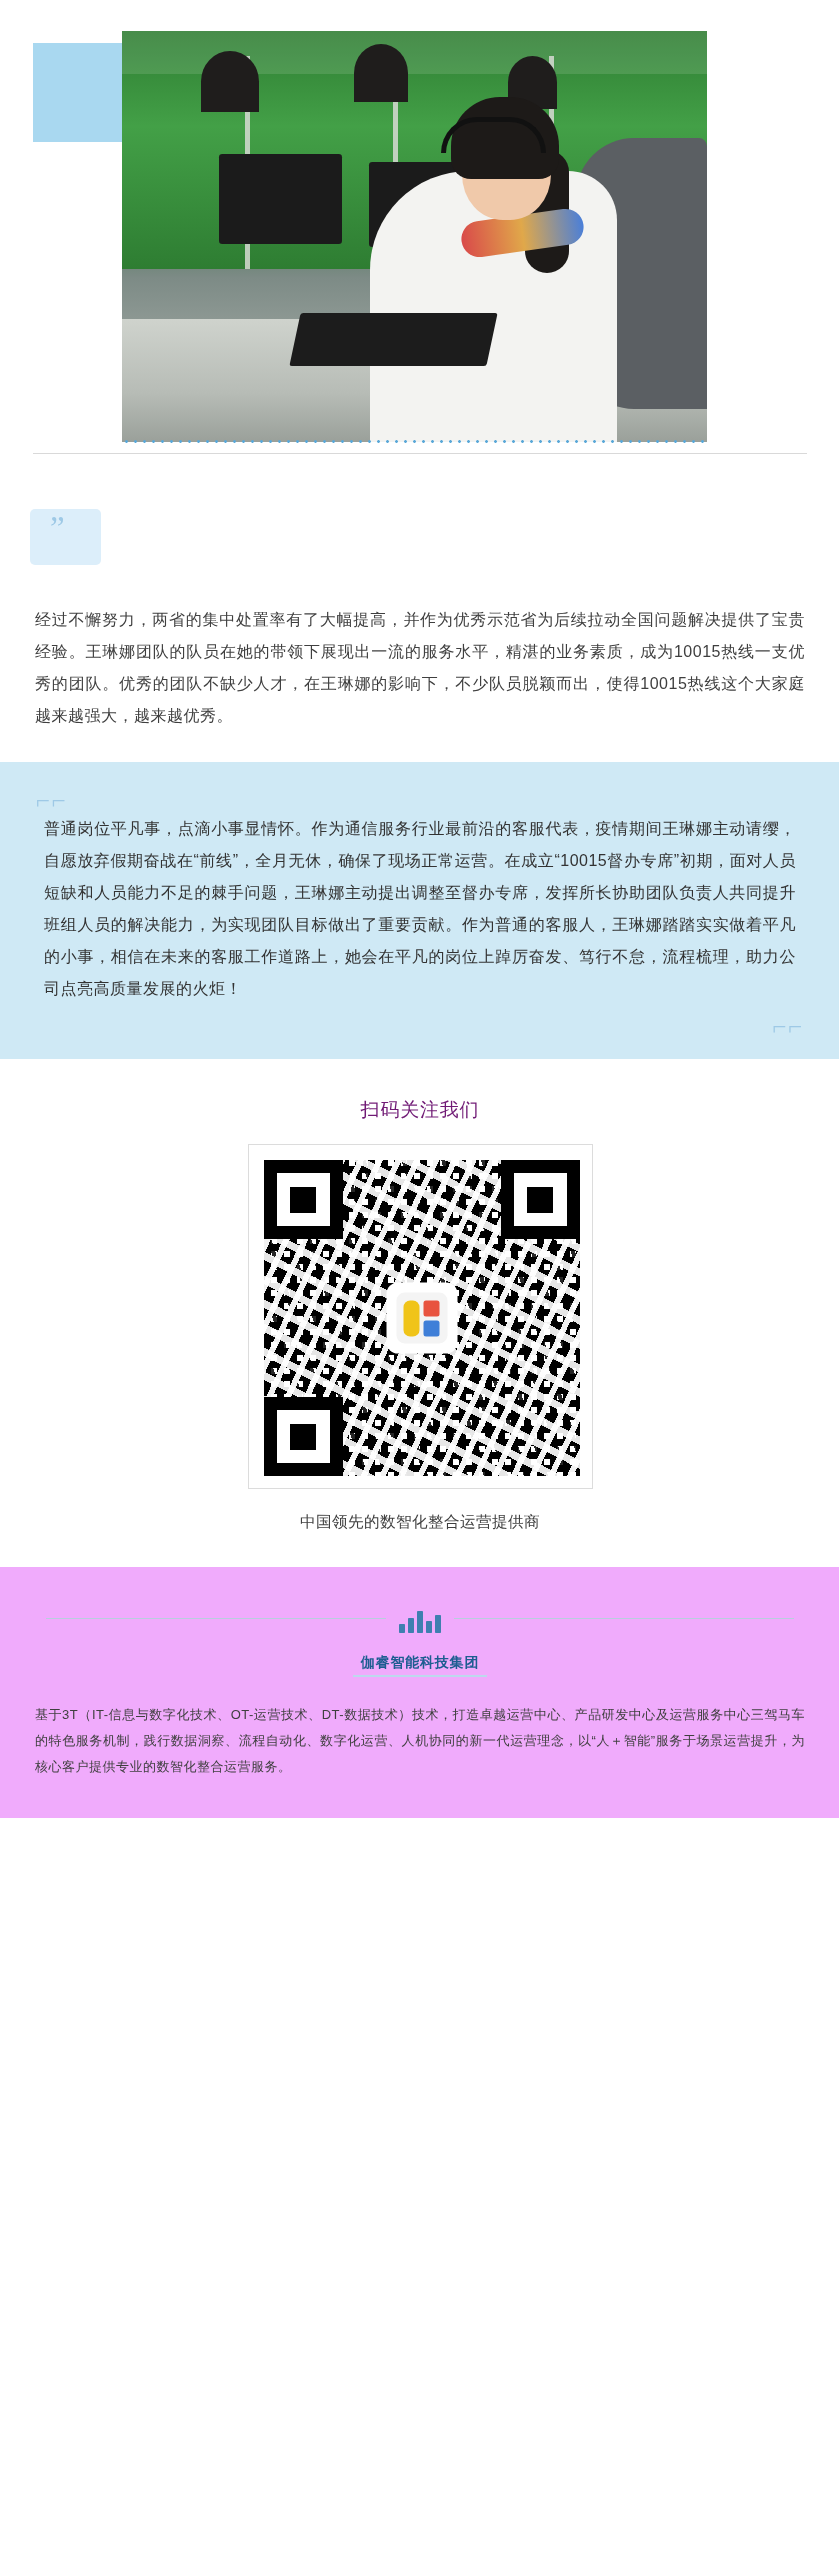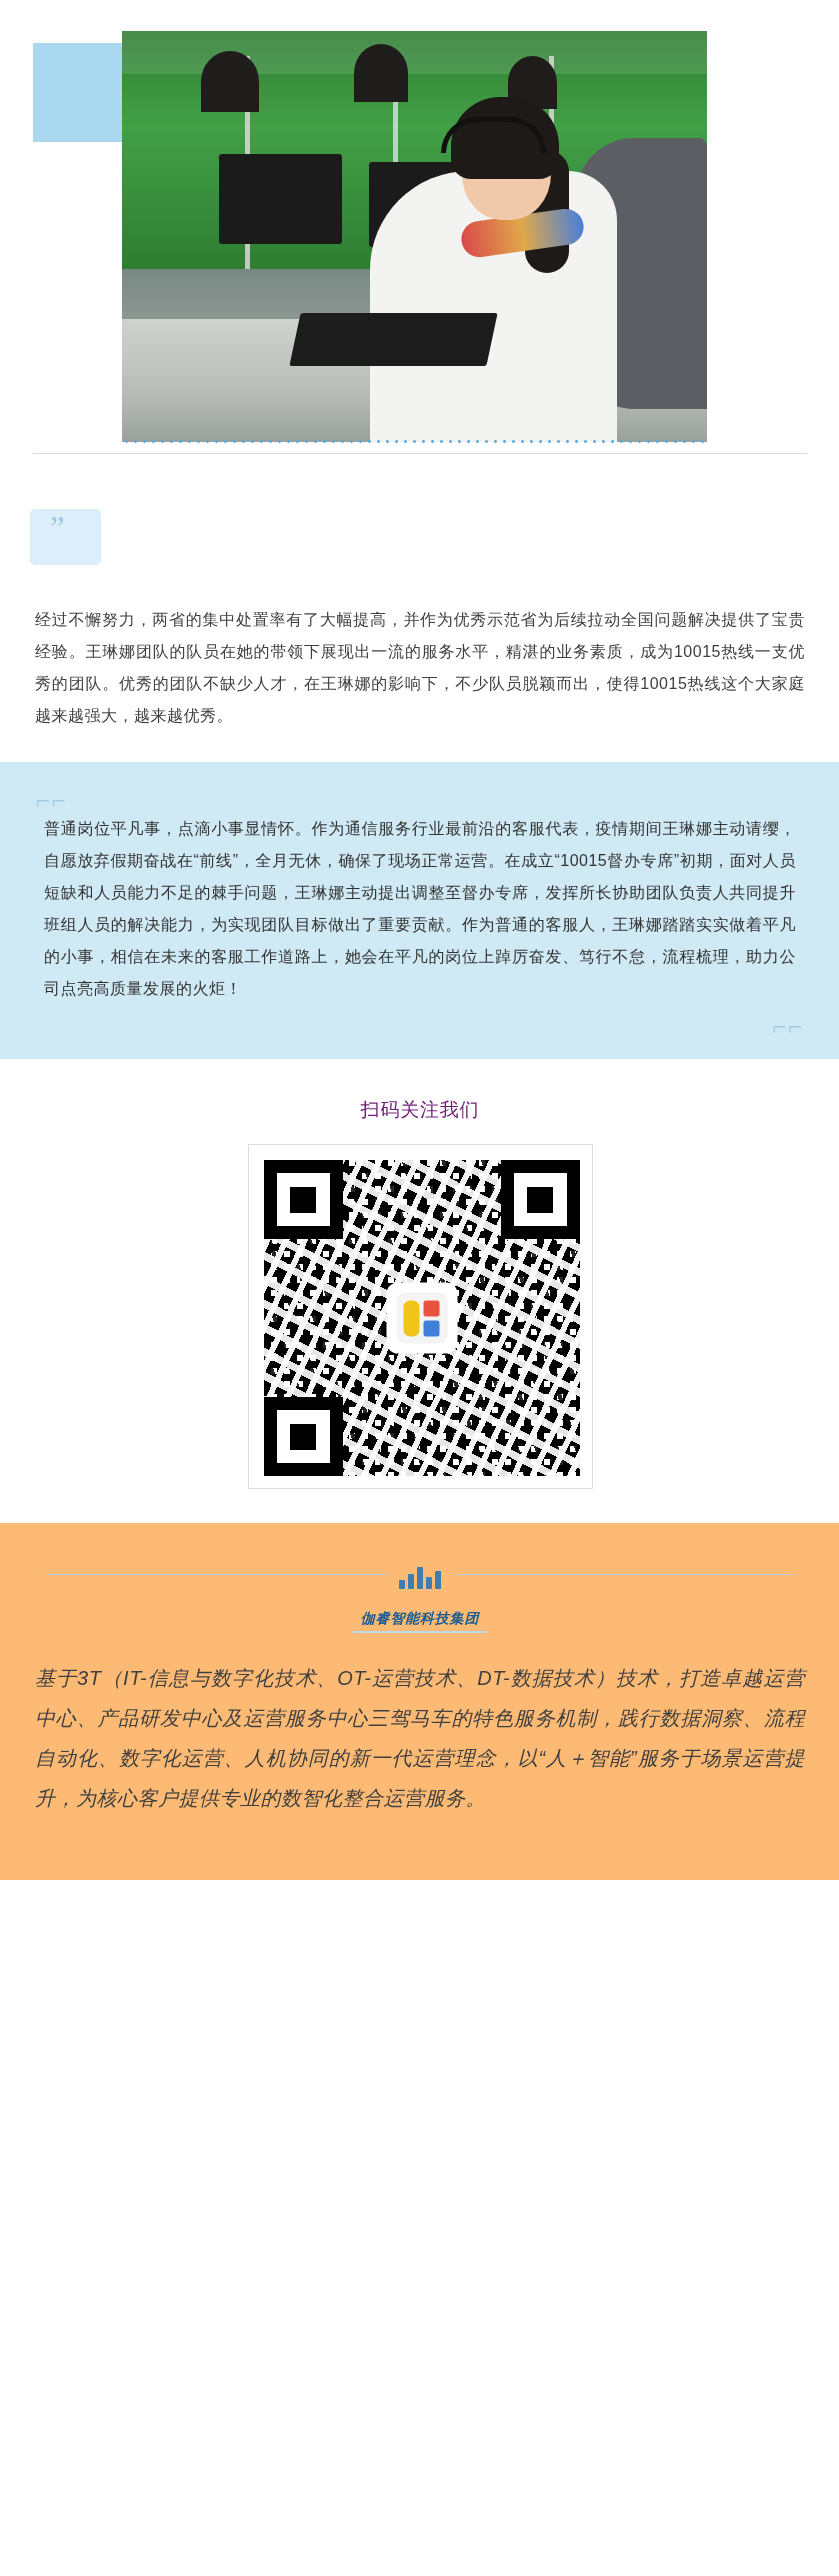--- a/index.html
+++ b/index.html
@@ -268,24 +268,23 @@
   .sq.c { background: #3f7fd8; }
   .qr-caption {
     margin-top: 23px;
     font-size: 15.6px;
     color: #3f3f3f;
     letter-spacing: 0.4px;
   }
 
   
   .footer {
-    background: #fdba74;
-    padding: 33px 0 62px 0;
+    background: #f0abfc;
+    padding: 33px 0 38px 0;
     margin-top: 8.2px;
-    font-style: italic;
   }
   .footer-divider {
     display: flex;
     align-items: center;
     justify-content: center;
     gap: 0;
     padding: 5px 46px 0 46px;
   }
   .fd-line {
     flex: 1;
@@ -313,21 +312,21 @@
     display: inline-block;
     font-size: 14px;
     color: #1d5d91;
     letter-spacing: 0.8px;
     font-weight: bold;
     padding: 3.3px 8.2px;
     border-bottom: 2.5px solid #bcd9ec;
   }
   .footer-text {
     margin: 25px 35px 0 35px;
-    font-size: 20px;
+    font-size: 13px;
     line-height: 2.0;
     letter-spacing: 0.5px;
     color: #3f3f3f;
     text-align: justify;
   }
 </style>
 </head>
 <body>
 
 <div class="page">
@@ -384,20 +383,21 @@
         <div class="finder bl"></div>
         <div class="qr-logo">
           <div class="qr-logo-inner">
             <span class="sq a"></span>
             <span class="sq b"></span>
             <span class="sq c"></span>
           </div>
         </div>
       </div>
     </div>
+    <div class="qr-caption">中国领先的数智化整合运营提供商</div>
   </div>
 
   <div class="footer">
     <div class="footer-divider">
       <span class="fd-line"></span>
       <span class="fd-bars">
         <i style="height:8.2px;"></i>
         <i style="height:15px;"></i>
         <i style="height:21.4px;"></i>
         <i style="height:11.5px;"></i>

